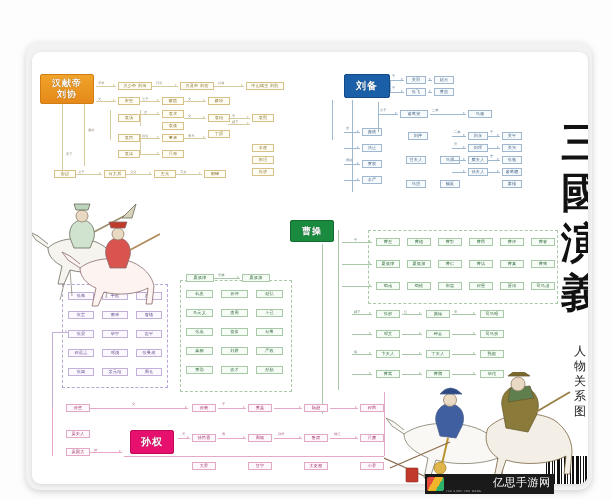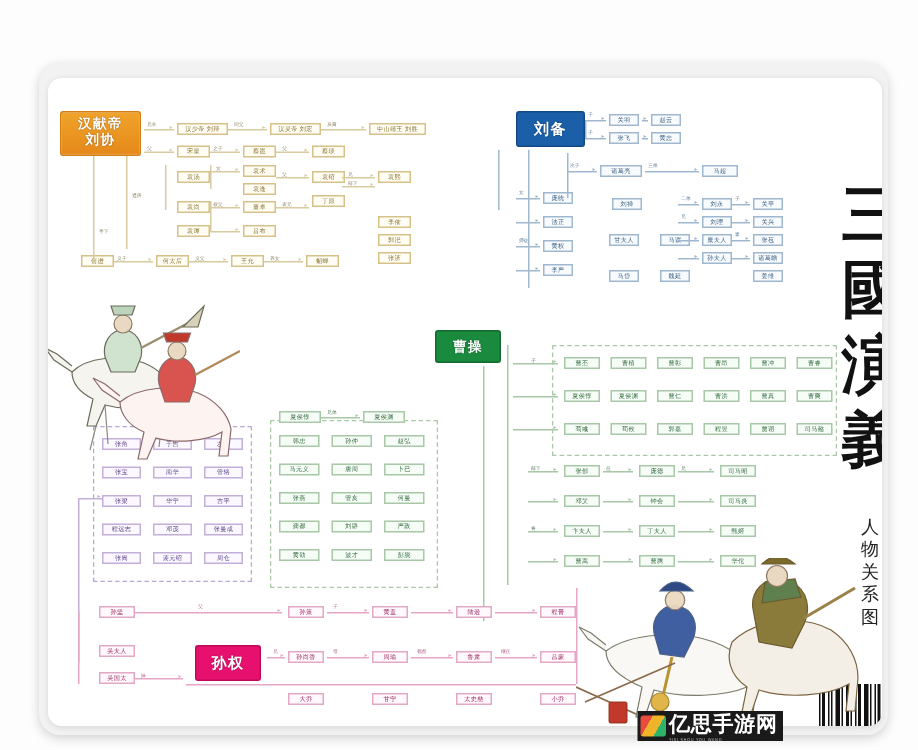--- a/index.html
+++ b/index.html
@@ -101,21 +101,21 @@
   .art{position:absolute;pointer-events:none;}
   .art svg{display:block;}
 
   
   .wm{
     position:absolute;left:425px;top:474px;height:20px;
     display:flex;align-items:center;background:#1a1a1a;padding:0 3px 0 0;
   }
   .wm-ico{width:17px;height:14px;margin:0 2px;border-radius:2px;
     background:linear-gradient(120deg,#e84c3d 0 33%,#f0b429 33% 66%,#2fb36a 66% 100%);}
-  .wm-txt{color:#fff;font-size:14px;font-weight:bold;letter-spacing:.5px;}
+  .wm-txt{color:#fff;font-size:11px;font-weight:normal;letter-spacing:.5px;margin-left:47px;}
   .wm-sub{color:#bbb;font-size:2.6px;letter-spacing:.4px;}
   .wm-col{display:flex;flex-direction:column;justify-content:center;}
 </style>
 </head>
 <body>
 
 <div id="stage">
 
   <div class="page-shadow"></div>
 

